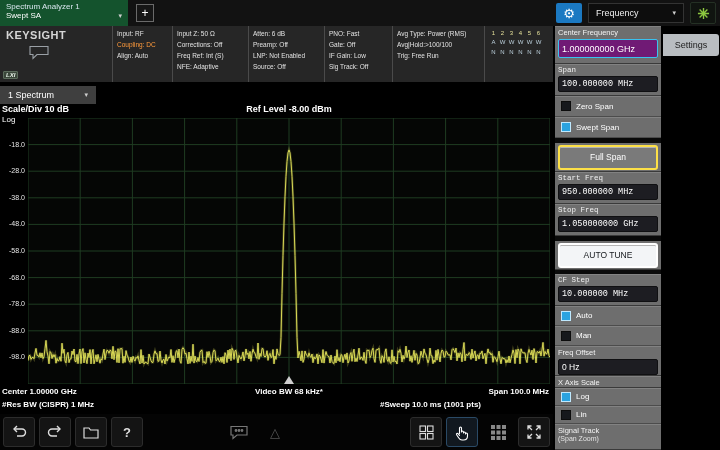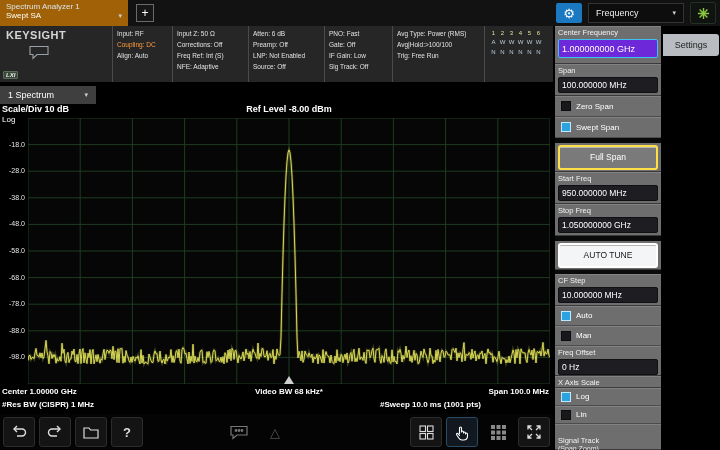--- a/index.html
+++ b/index.html
@@ -1,20 +1,20 @@
 <!DOCTYPE html>
 <html><head>
 <meta charset="utf-8">
 <style>
   html,body{margin:0;padding:0;background:#000;}
   .screen{position:relative;width:720px;height:450px;background:#000;overflow:hidden;
           font-family:"Liberation Sans","DejaVu Sans",sans-serif;-webkit-user-select:none;}
   
   .top-bar{position:absolute;left:0;top:0;width:720px;height:26px;background:#121212;display:flex;align-items:center;}
-  .app-tab{width:128px;height:26px;background:#a16207;padding:2px 6px;box-sizing:border-box;cursor:pointer;}
+  .app-tab{width:128px;height:26px;background:#14532d;padding:2px 6px;box-sizing:border-box;cursor:pointer;}
   .app-tab-line1{font-size:8px;color:#d9e6ee;white-space:nowrap;}
   .app-tab-line2{font-size:8px;color:#fff;display:flex;justify-content:space-between;align-items:center;}
   .caret{font-size:7px;color:#cfcfcf;}
   .add-tab{margin-left:8px;width:16px;height:16px;border:1px solid #6a6a6a;color:#fff;font-size:12px;
            display:flex;align-items:center;justify-content:center;background:#161616;cursor:pointer;}
   .top-right{margin-left:auto;display:flex;align-items:center;gap:6px;padding-right:4px;}
   .gear-btn{width:26px;height:20px;background:#1b79c2;border-radius:2px;color:#fff;font-size:13px;
             display:flex;align-items:center;justify-content:center;cursor:pointer;}
   .freq-dropdown{width:96px;height:20px;background:#0d0d0d;border:1px solid #333;color:#efefef;font-size:9px;
             display:flex;align-items:center;justify-content:space-between;padding:0 7px;box-sizing:border-box;cursor:pointer;}
@@ -62,35 +62,35 @@
   .ml-right{margin-left:auto;}
   
   .sidebar{position:absolute;left:553px;top:26px;width:167px;height:424px;background:#000;}
   .menu-col{position:absolute;left:2px;top:0;width:106px;height:424px;background:#0a0a0a;display:flex;flex-direction:column;overflow:hidden;}
   .mi{background:#6e6e6e;border-bottom:1px solid #3a3a3a;box-sizing:border-box;box-shadow:inset 0 1px 0 rgba(255,255,255,.14);}
   .mi-value{padding:2px 3px;}
   .mi-label{font-size:7.5px;color:#f2f2f2;}
   .mi-field{margin-top:2px;height:14px;background:#1d1d22;border:1px solid #101012;border-radius:2px;
             font-size:8.5px;color:#fff;display:flex;align-items:center;padding:0 3px;cursor:text;}
   .mi-cf{height:38px;}
-  .mi-cf .mi-field{height:17px;background:#6d28d9;border:1px solid #3ac2f0;font-size:9px;}
-  .h32{height:32px;} .h30{height:30px;}
+  .mi-cf .mi-field{height:17px;background:#701a75;border:1px solid #3ac2f0;font-size:9px;}
+  .h32{height:32px;font-family:Liberation Mono, monospace;} .h30{height:30px;}
   .mi-toggle{display:flex;align-items:center;gap:5px;padding-left:6px;border-bottom:1px solid #4c4c4c;cursor:pointer;}
   .t21{height:21px;} .t20{height:20px;} .t18{height:18px;}
   .tg-label{font-size:8px;color:#fff;}
   .tg-ind{width:10px;height:10px;background:#16181c;border:1px solid #0c0c0c;box-sizing:border-box;}
   .tg-ind.sel{background:#2aa3e0;border:1px solid #bfe9ff;}
   .gap{background:#0a0a0a;flex:0 0 auto;}
   .g5{height:5px;} .g4{height:4px;}
   .btn-wrap{height:28px;display:flex;align-items:center;justify-content:center;background:#6e6e6e;border-bottom:1px solid #3a3a3a;}
   .mi-btn{width:96px;height:21px;background:#7a7a7a;border:2px solid #fde047;border-radius:3px;color:#fff;font-size:8.5px;
           display:flex;align-items:center;justify-content:center;box-shadow:inset 0 1px 0 #b5b5b5;cursor:pointer;}
   .mi-btn.white{background:#f3f5f7;border-color:#fff;color:#14181c;}
   .xaxis-label{height:12px;padding:2px 3px 0 3px;}
-  .mi-sig{height:26px;padding:12px 3px;}
+  .mi-sig{height:26px;padding:2px 3px;}
   .mi-sub{font-size:7px;color:#e4e4e4;}
   .settings-tab{position:absolute;left:110px;top:8px;width:56px;height:22px;background:#b9bdc1;color:#1d1d1d;font-size:9px;
                 display:flex;align-items:center;justify-content:center;border-radius:0 3px 3px 0;cursor:pointer;}
   svg{display:block;}
 </style>
 </head>
 <body>
 
 <div class="screen">
 

